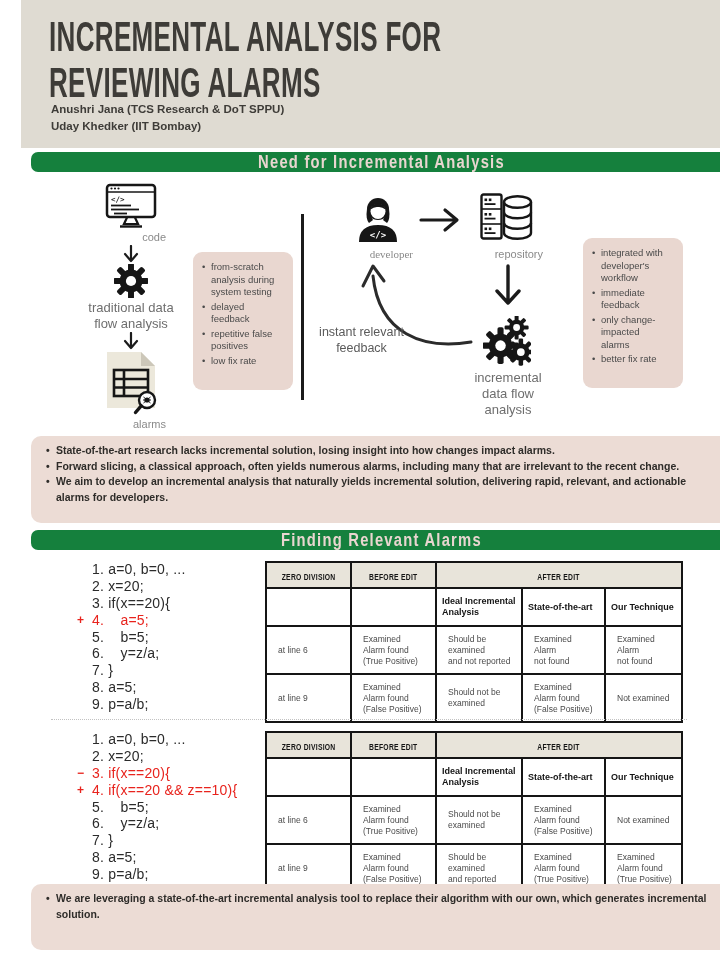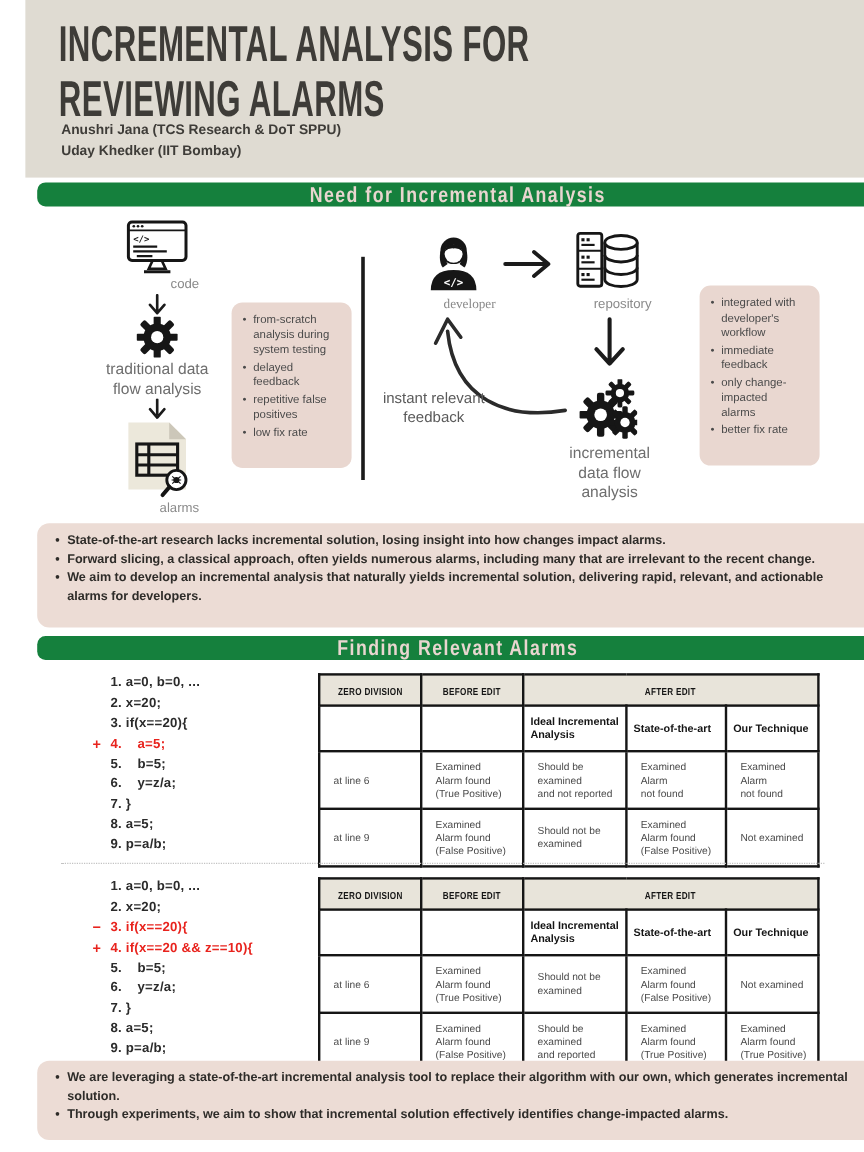--- a/index.html
+++ b/index.html
@@ -35,21 +35,21 @@
   .pinkbox{left:10px;width:700px;background:#ecdcd5;border-radius:10px;box-sizing:border-box;
            padding:7px 12px 7px 14px;}
   .pinkbox .bullet{position:relative;padding-left:11px;color:#2e2c29;font-weight:bold;
                    font-size:10.5px;line-height:15.5px;}
   .pinkbox .bullet::before{content:"•";position:absolute;left:1px;top:0;}
 
   
   .code-block{width:190px;}
   .code-line{display:flex;align-items:center;height:16.8px;}
   .gutter{width:15px;font-size:12px;font-weight:bold;color:#e8231d;flex:none;}
-  .ct{font-size:11px;font-weight:bold;color:#2b2b2b;white-space:pre;letter-spacing:0.2px;}
+  .ct{font-size:14px;font-weight:normal;color:#2b2b2b;white-space:pre;letter-spacing:0.2px;}
   .red .ct, .ct.red{color:#e8231d;}
   .dotline{border-top:1.5px dotted #c2c2c2;height:0;}
 
   
   table.cmp{border-collapse:collapse;width:416px;table-layout:fixed;background:#ffffff;}
   table.cmp th, table.cmp td{border:2px solid #151515;padding:2px 5px;}
   table.cmp .thead th{background:#e8e4da;height:20px;text-align:center;padding:2px 2px;}
   .thead .hcond{display:inline-block;transform:scaleX(0.8);transform-origin:center;white-space:nowrap;
                 font-size:8.5px;font-weight:bold;color:#151515;letter-spacing:0.3px;}
   table.cmp .sub th{height:32px;text-align:left;font-size:9px;color:#151515;vertical-align:middle;line-height:11px;}
@@ -443,16 +443,15 @@
 (True Positive)</td>
       <td>Examined
 Alarm found
 (True Positive)</td>
     </tr>
   </tbody>
     </table>
 
   <div class="abs pinkbox" style="top:884px;height:66px;">
     <div class="bullet">We are leveraging a state-of-the-art incremental analysis tool to replace their algorithm with our own, which generates incremental solution.</div>
-    <div class="bullet">Through experiments, we aim to show that incremental solution effectively identifies change-impacted alarms.</div>
   </div>
 
 </div>
 
 </body></html>

